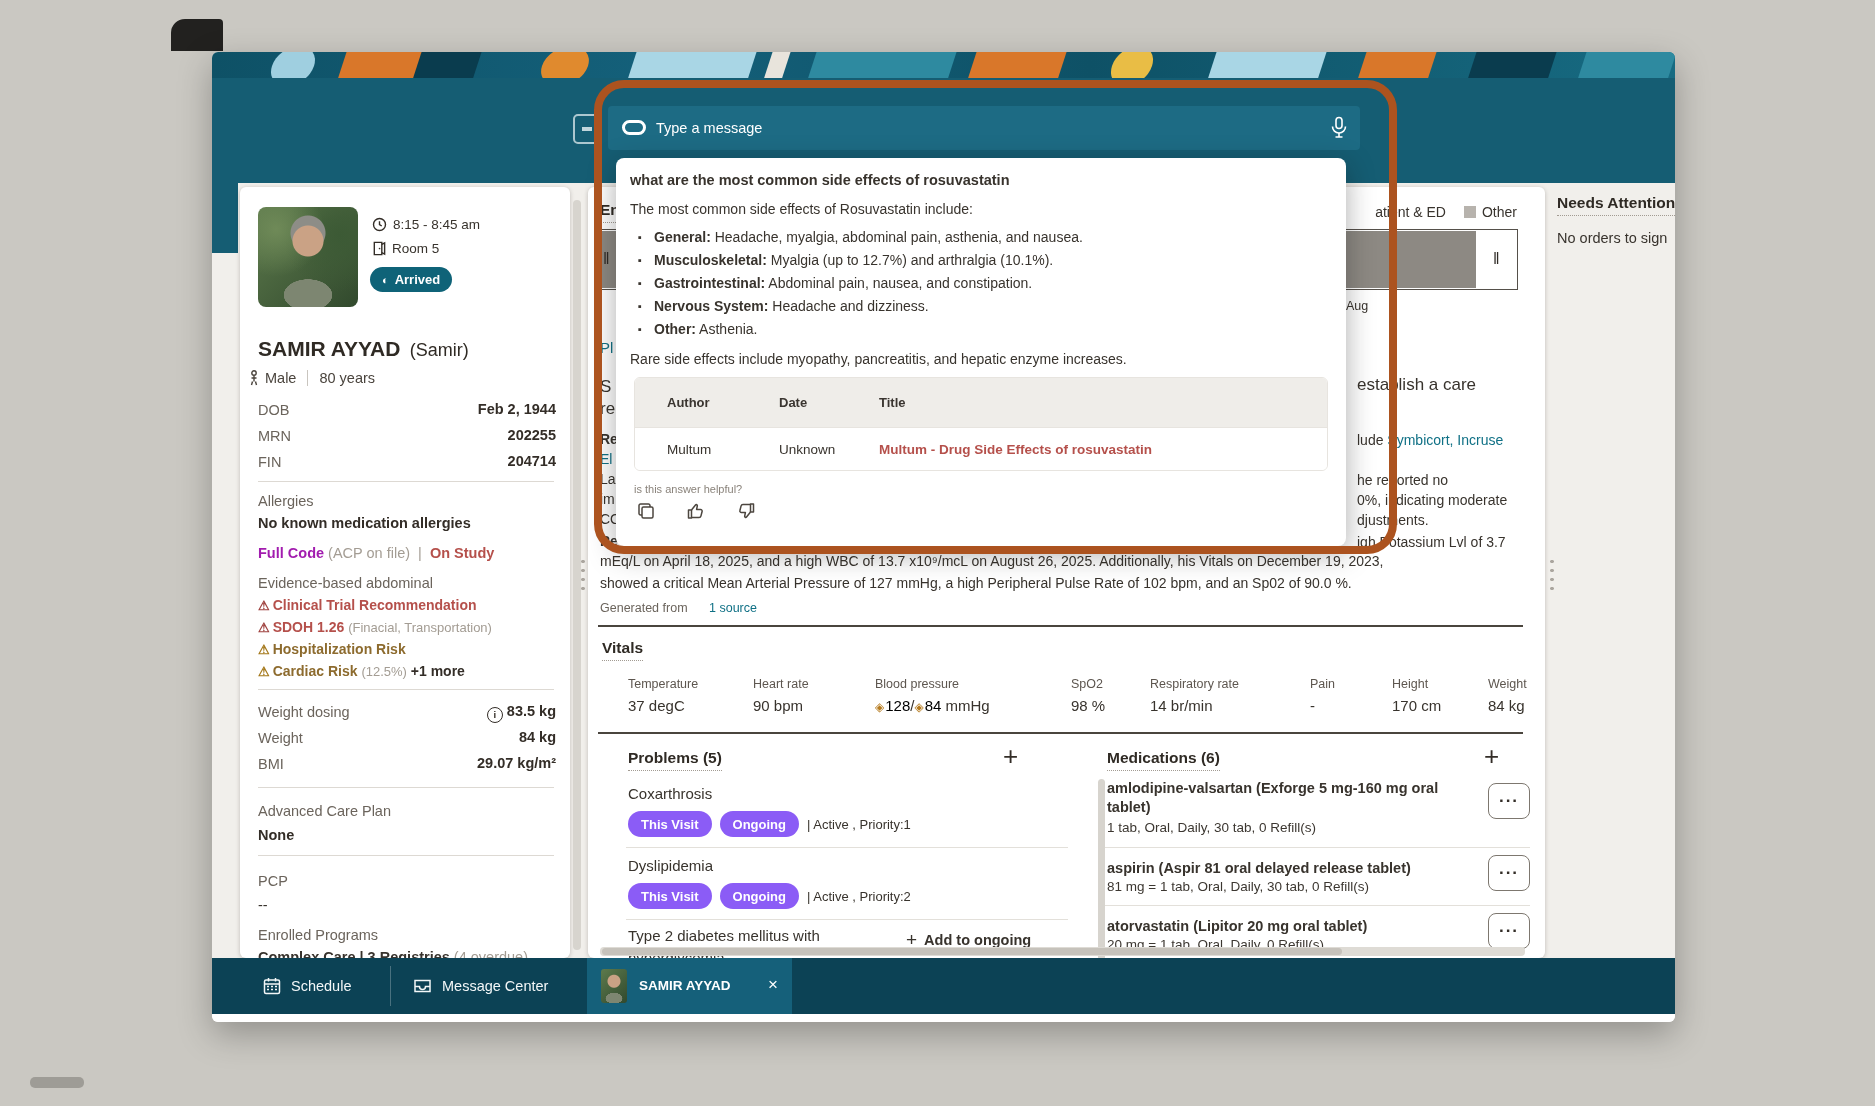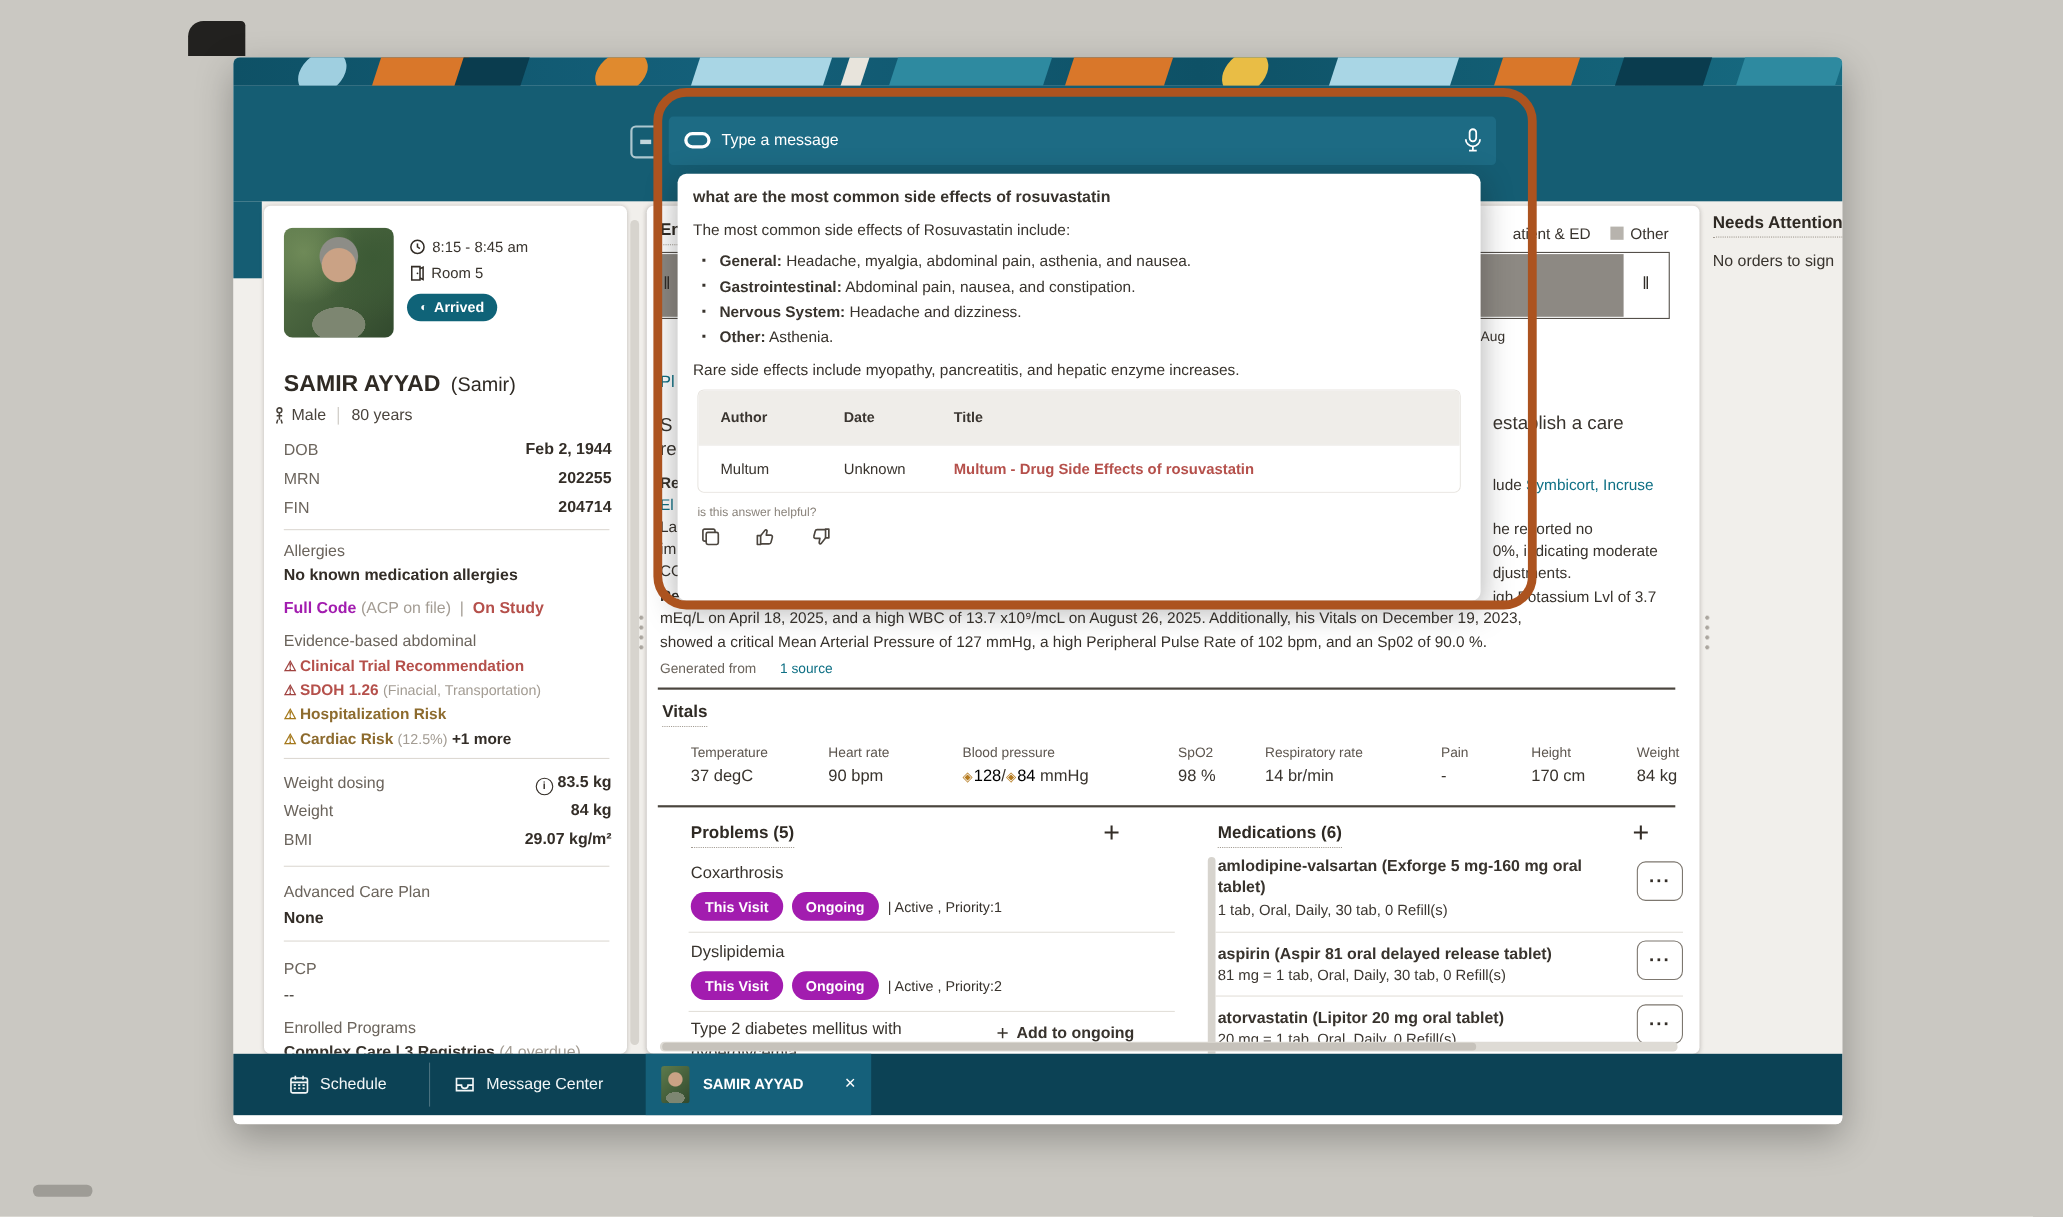--- a/index.html
+++ b/index.html
@@ -12,34 +12,34 @@
   .bandquirk{position:absolute;left:0;top:131px;width:26px;height:70px;background:#155d73}
   .card{position:absolute;background:#fff;border-radius:6px;box-shadow:0 1px 4px rgba(60,55,50,.28);overflow:hidden}
   .lbl{color:#6b645c;font-size:14.5px}
   .glbl{color:#5d564f;font-size:12.5px}
   .val{color:#332d27;font-weight:bold;font-size:14.5px}
   .dotted{border-bottom:1px dotted #a29b92;padding-bottom:3px}
   .title{font-weight:bold;font-size:15.5px;color:#2f2a24}
   .teal{color:#0f7085}
   .red{color:#b5504b}
   .amber{color:#8d6b2e}
-  .pill{display:inline-flex;align-items:center;height:26px;border-radius:13px;background:#a21caf;color:#fff;font-size:13px;font-weight:bold;padding:0 13px;margin-right:8px}
+  .pill{display:inline-flex;align-items:center;height:26px;border-radius:13px;background:#8b5cf6;color:#fff;font-size:13px;font-weight:bold;padding:0 13px;margin-right:8px}
   .chatinput{position:absolute;left:396px;top:54px;width:752px;height:44px;background:#1d6b84;border-radius:4px}
   .popup{position:absolute;left:404px;top:106px;width:730px;height:388px;background:#fff;border-radius:8px;box-shadow:0 8px 28px rgba(20,20,20,.35);z-index:30;padding:14px 16px 10px 14px;box-sizing:border-box}
   .popup .q{font-weight:bold;font-size:14.5px;margin-bottom:13px}
   .popup .intro{font-size:14px;margin-bottom:9px}
   .popup ul{margin:0 0 10px 6px;padding:0}
   .popup li{list-style:none;position:relative;padding-left:18px;font-size:14px;line-height:23px}
   .popup li::before{content:"▪";position:absolute;left:2px;top:0;font-size:11px;color:#38332d}
   .popup .rare{font-size:14px;margin:2px 0 10px}
   .srctable{margin:6px 2px 0 4px;border:1px solid #e7e4df;border-radius:6px;overflow:hidden;font-size:13.5px}
   .trow{display:flex;align-items:center}
   .thead{background:#efede9;font-weight:bold;font-size:13px;color:#3a3530;height:49px}
   .tbody{background:#fff;height:42px;border-top:1px solid #e7e4df}
-  .tc1{width:112px;padding-left:20px}.tc2{width:100px}.tc3{flex:1}
+  .tc1{width:112px;padding-left:32px}.tc2{width:100px}.tc3{flex:1}
   .feedback{font-size:11px;color:#8a837b;margin:12px 0 6px 4px}
   .fbicons{display:flex;gap:30px;margin-left:6px}
   .fbicons svg{cursor:pointer}
   .orange{position:absolute;left:382px;top:28px;width:803px;height:474px;border:8px solid #ac531f;border-radius:30px;box-sizing:border-box;z-index:40;pointer-events:none}
   .kvrow{position:absolute;left:18px;right:14px}
   .kvrow .v{position:absolute;right:0;top:0}
   .hr{position:absolute;left:18px;right:16px;height:1px;background:#ddd9d3}
   .photo{position:absolute;left:18px;top:20px;width:100px;height:100px;border-radius:8px;
     background:
      radial-gradient(circle at 50% 34%, #caa285 0 15px, transparent 16px),
@@ -286,20 +286,21 @@
   <div class="abs" style="left:1345px;top:142px;width:400px">
     <div class="title dotted" style="display:inline-block">Needs Attention</div>
     <div style="margin-top:14px;font-size:14.5px">No orders to sign</div>
   </div>
 
   <div class="popup">
     <div class="q">what are the most common side effects of rosuvastatin</div>
     <div class="intro">The most common side effects of Rosuvastatin include:</div>
     <ul>
       <li><b>General:</b><span> Headache, myalgia, abdominal pain, asthenia, and nausea.</span></li>
+      <li><b>Musculoskeletal:</b><span> Myalgia (up to 12.7%) and arthralgia (10.1%).</span></li>
       <li><b>Gastrointestinal:</b><span> Abdominal pain, nausea, and constipation.</span></li>
       <li><b>Nervous System:</b><span> Headache and dizziness.</span></li>
       <li><b>Other:</b><span> Asthenia.</span></li>
     </ul>
     <div class="rare">Rare side effects include myopathy, pancreatitis, and hepatic enzyme increases.</div>
     <div class="srctable">
       <div class="trow thead">
         <span class="tc1">Author</span>
         <span class="tc2">Date</span>
         <span class="tc3">Title</span>

